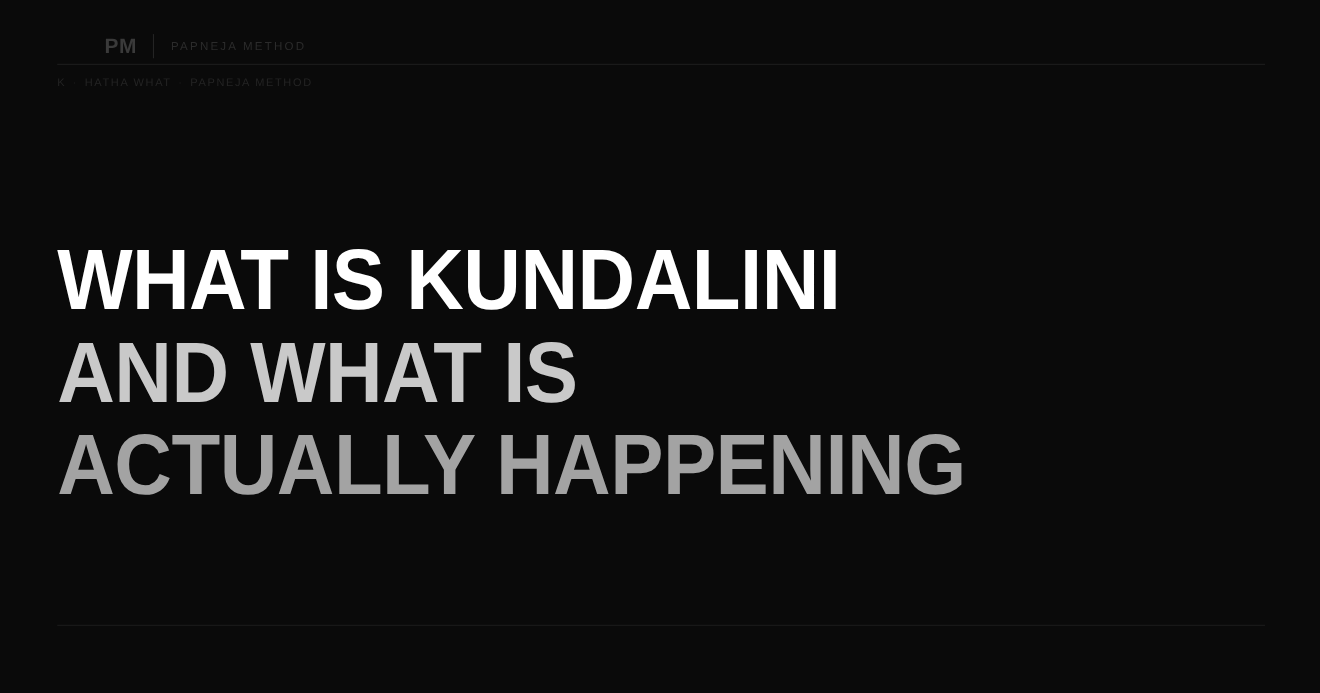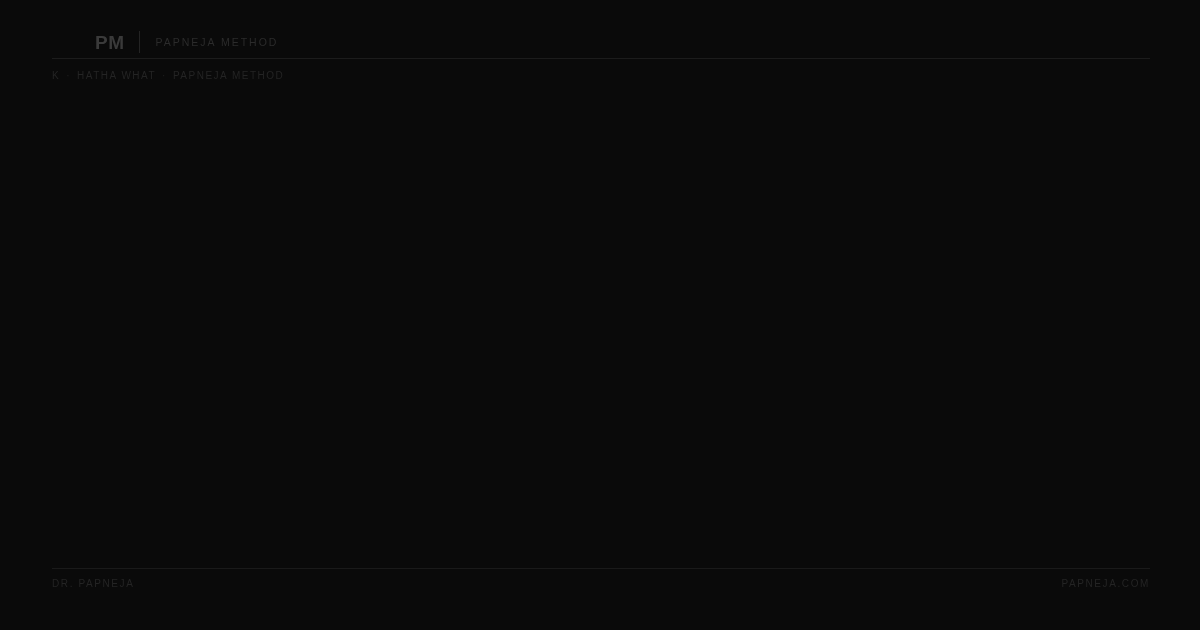--- a/index.html
+++ b/index.html
@@ -154,20 +154,21 @@
   <div class="header-rule"></div>
 
   <div class="breadcrumb">
     <span class="crumb">K</span>
     <span class="crumb-sep">·</span>
     <span class="crumb">HATHA WHAT</span>
     <span class="crumb-sep">·</span>
     <span class="crumb">PAPNEJA METHOD</span>
   </div>
 
+  <div class="headline">
+    <span class="hl-line hl-1">WHAT IS KUNDALINI</span>
+    <span class="hl-line hl-2">AND WHAT IS</span>
+    <span class="hl-line hl-3">ACTUALLY HAPPENING</span>
+  </div>
 
   <div class="footer-rule"></div>
-  <div class="footer">
-    <span class="footer-text">DR. PAPNEJA</span>
-    <span class="footer-text">PAPNEJA.COM</span>
-  </div>
 
 </div>
 
 </body></html>

